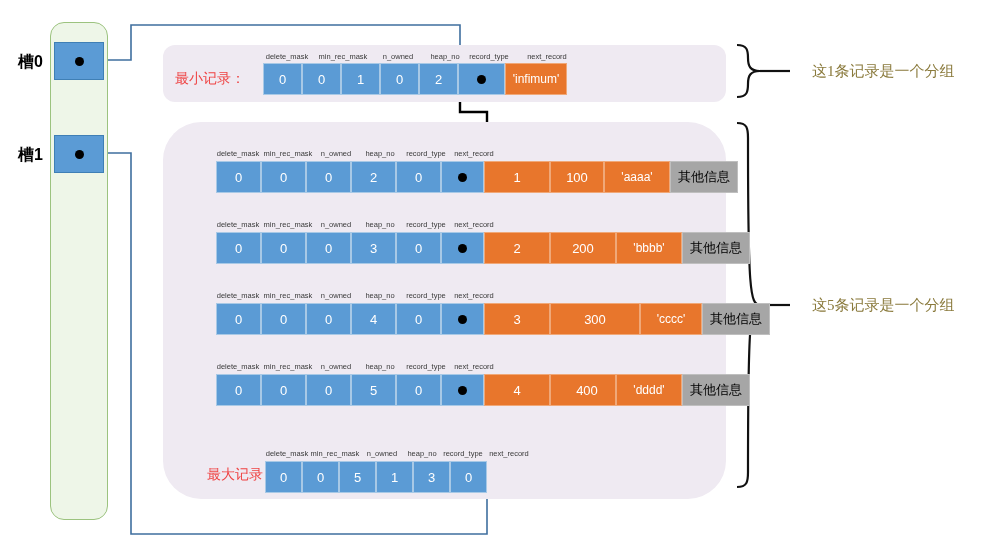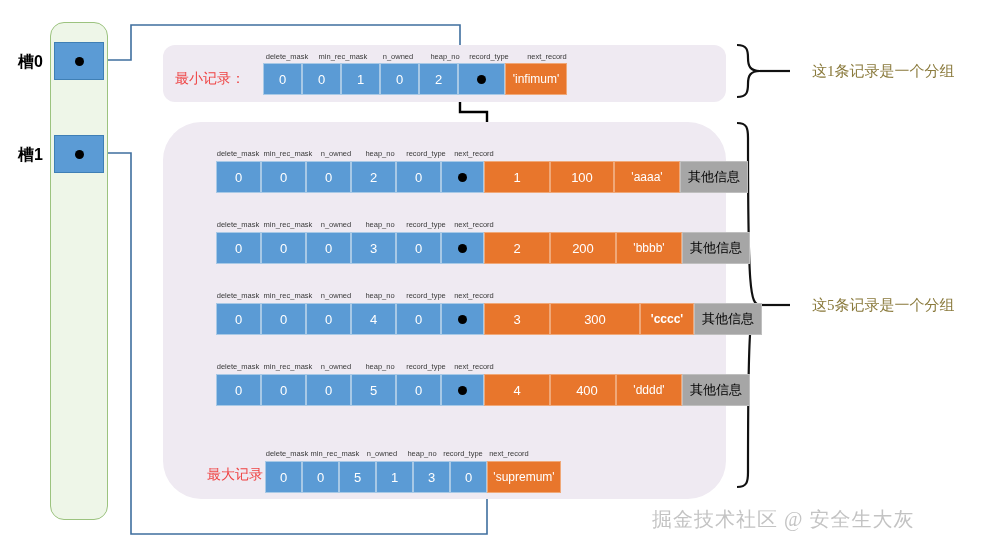--- a/index.html
+++ b/index.html
@@ -180,21 +180,21 @@
   <div class="row" style="left:216px;top:161px;">
     <div class="cell blue" style="width:45px;">0</div>
     <div class="cell blue" style="width:45px;">0</div>
     <div class="cell blue" style="width:45px;">0</div>
     <div class="cell blue" style="width:45px;">2</div>
     <div class="cell blue" style="width:45px;">0</div>
     <div class="cell blue ptr" style="width:43px;">
       <span class="pdot"></span>
     </div>
     <div class="cell orange" style="width:66px;">1</div>
-    <div class="cell orange" style="width:64px;">100</div>
+    <div class="cell orange" style="width:54px;">100</div>
     <div class="cell orange strval" style="width:66px;">'aaaa'</div>
     <div class="cell gray" style="width:68px;">其他信息</div>
   </div>
 
   <div class="hdrs" style="left:216px;top:220px;width:268px;">
     <span class="hdr" style="left:-8px;width:60px;">delete_mask</span>
     <span class="hdr" style="left:37px;width:70px;">min_rec_mask</span>
     <span class="hdr" style="left:90px;width:60px;">n_owned</span>
     <span class="hdr" style="left:134px;width:60px;">heap_no</span>
     <span class="hdr" style="left:174px;width:72px;">record_type</span>
@@ -227,21 +227,21 @@
     <div class="cell blue" style="width:45px;">0</div>
     <div class="cell blue" style="width:45px;">0</div>
     <div class="cell blue" style="width:45px;">0</div>
     <div class="cell blue" style="width:45px;">4</div>
     <div class="cell blue" style="width:45px;">0</div>
     <div class="cell blue ptr" style="width:43px;">
       <span class="pdot"></span>
     </div>
     <div class="cell orange" style="width:66px;">3</div>
     <div class="cell orange" style="width:90px;">300</div>
-    <div class="cell orange strval" style="width:54px;font-weight:bold;">'cccc'</div>
+    <div class="cell orange strval" style="width:62px;">'cccc'</div>
     <div class="cell gray" style="width:68px;">其他信息</div>
   </div>
 
   <div class="hdrs" style="left:216px;top:362px;width:268px;">
     <span class="hdr" style="left:-8px;width:60px;">delete_mask</span>
     <span class="hdr" style="left:37px;width:70px;">min_rec_mask</span>
     <span class="hdr" style="left:90px;width:60px;">n_owned</span>
     <span class="hdr" style="left:134px;width:60px;">heap_no</span>
     <span class="hdr" style="left:174px;width:72px;">record_type</span>
     <span class="hdr" style="left:222px;width:72px;">next_record</span>
@@ -271,21 +271,19 @@
     <span class="hdr" style="left:163px;width:70px;">record_type</span>
     <span class="hdr" style="left:211px;width:66px;">next_record</span>
   </div>
   <div class="row" style="left:265px;top:461px;">
     <div class="cell blue" style="width:37px;">0</div>
     <div class="cell blue" style="width:37px;">0</div>
     <div class="cell blue" style="width:37px;">5</div>
     <div class="cell blue" style="width:37px;">1</div>
     <div class="cell blue" style="width:37px;">3</div>
     <div class="cell blue" style="width:37px;">0</div>
-    <div class="cell orange strval" style="width:74px;">'supremum'</div>
   </div>
 
   <div class="anno" style="left:812px;top:62px;">这1条记录是一个分组</div>
   <div class="anno" style="left:812px;top:296px;">这5条记录是一个分组</div>
 
-  <div class="watermark" style="left:652px;top:506px;">掘金技术社区 @ 安全生大灰</div>
 
 </div>
 
 </body></html>

